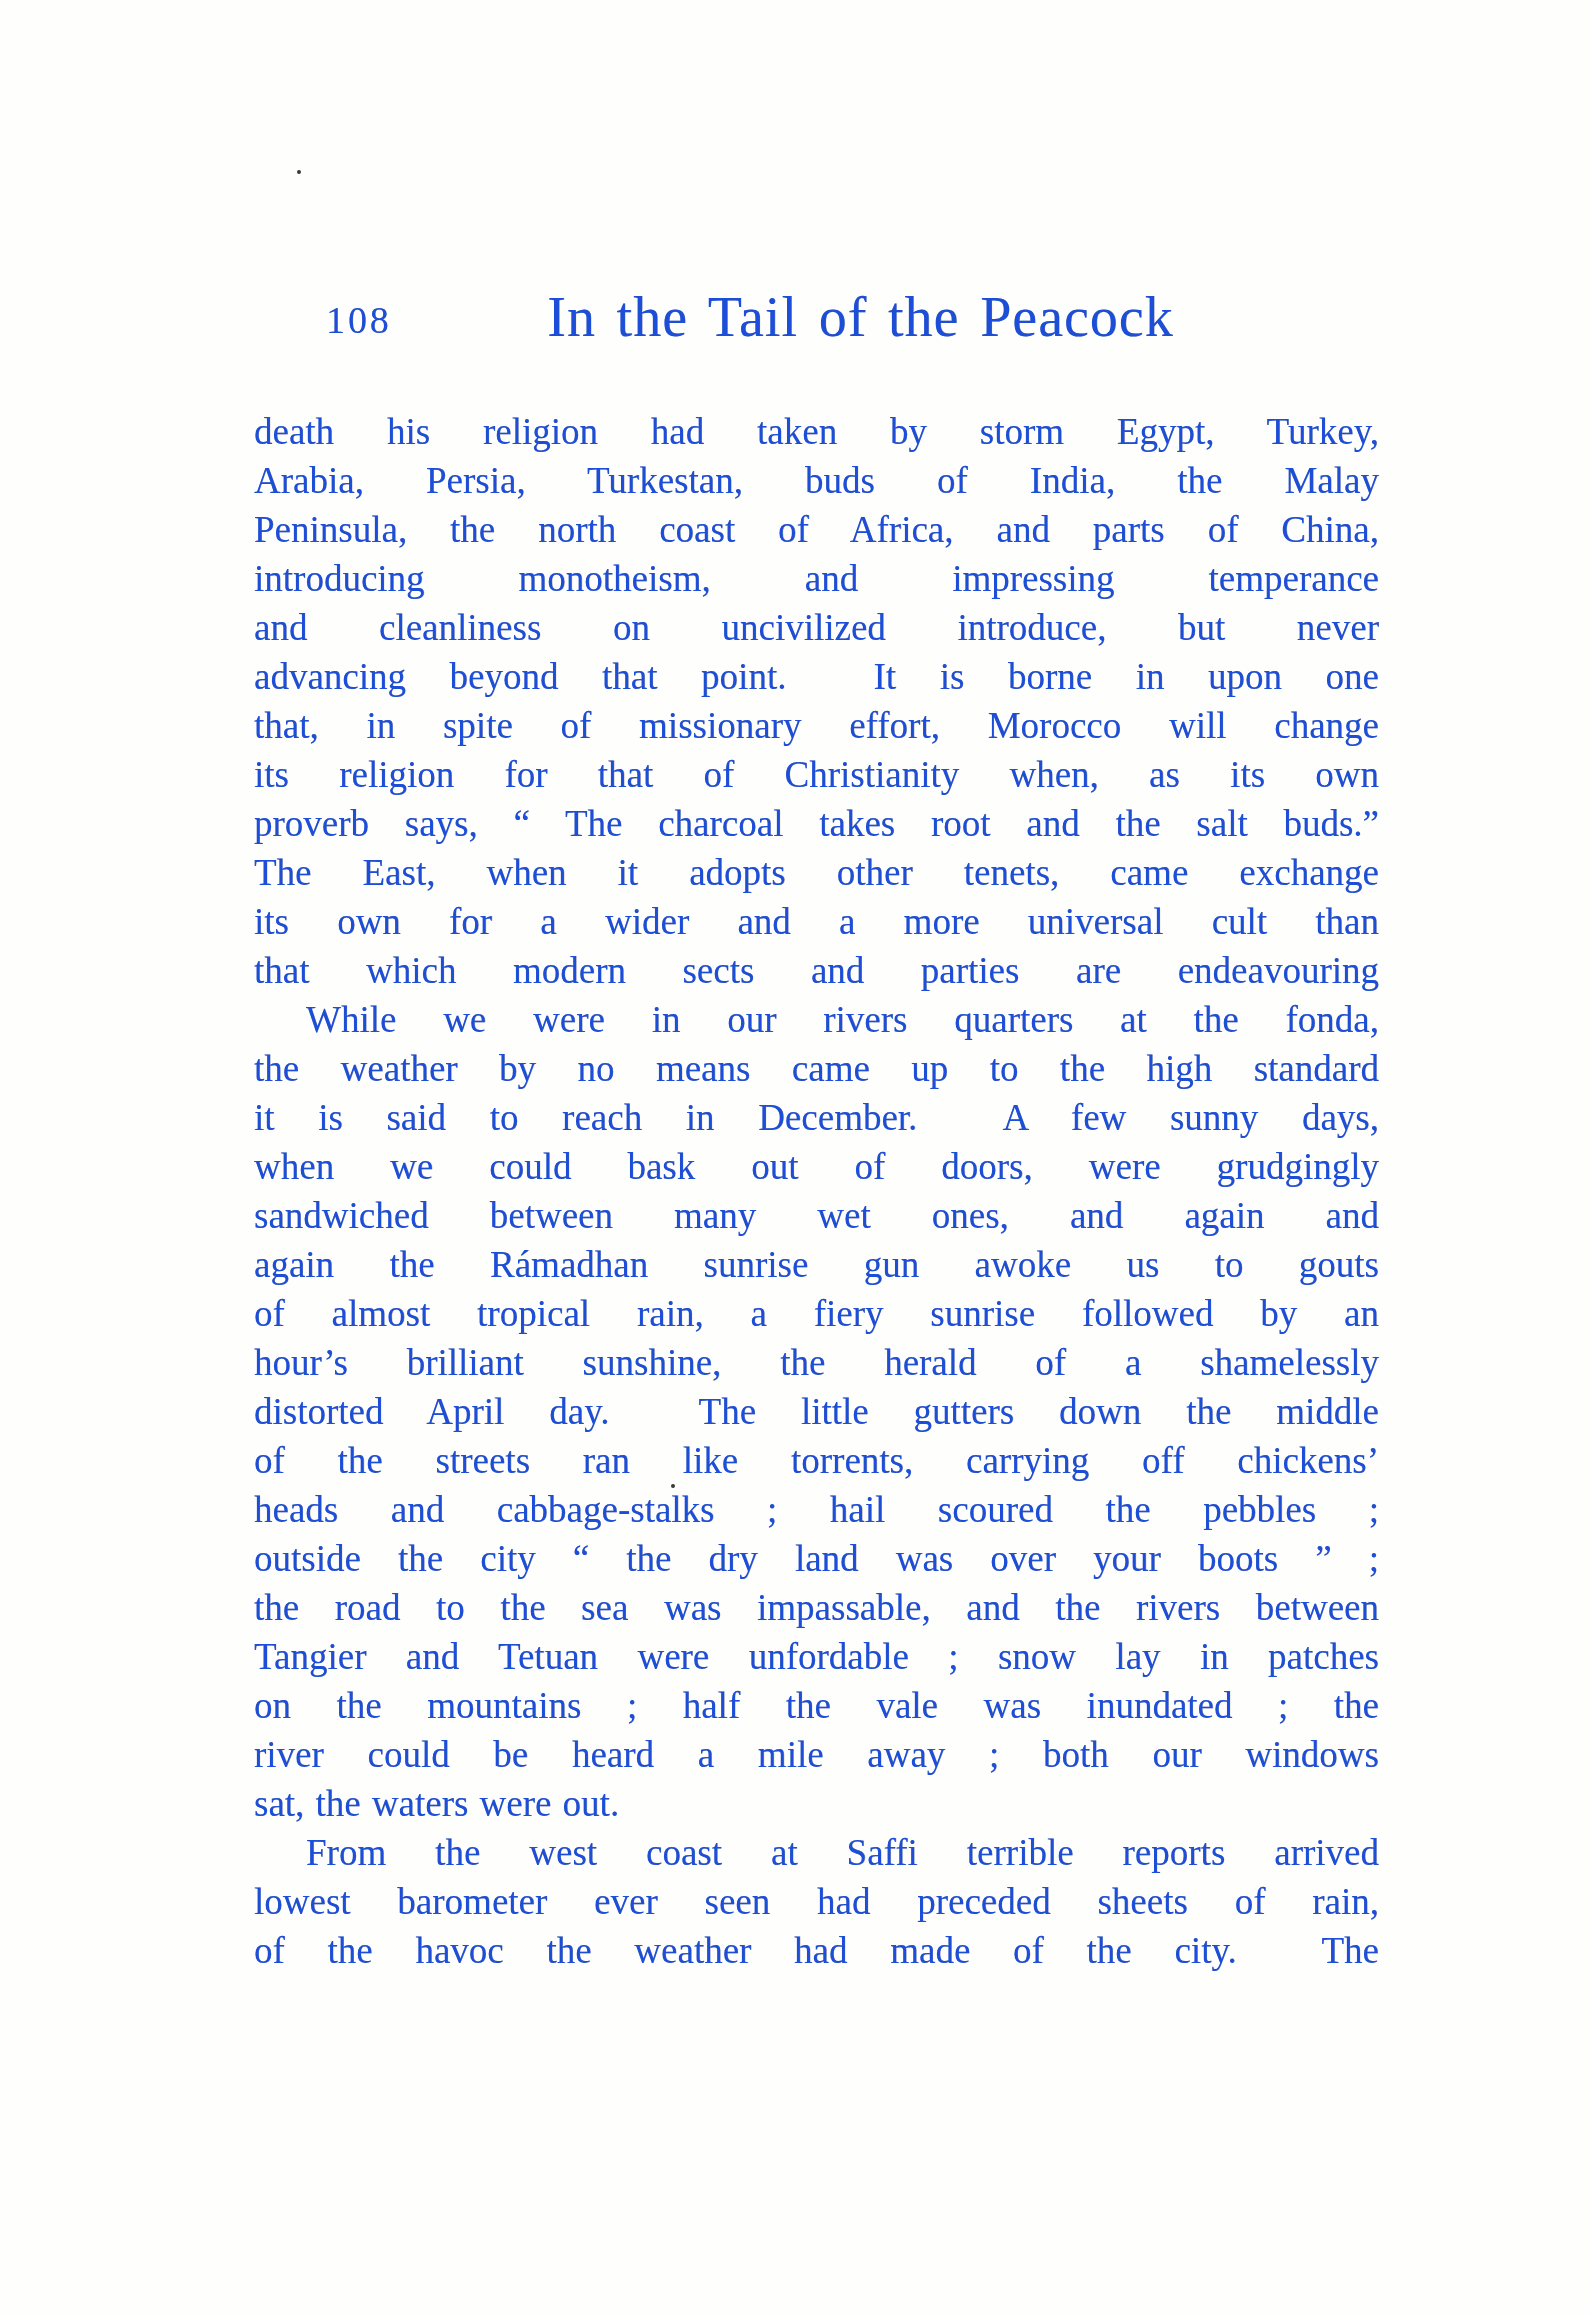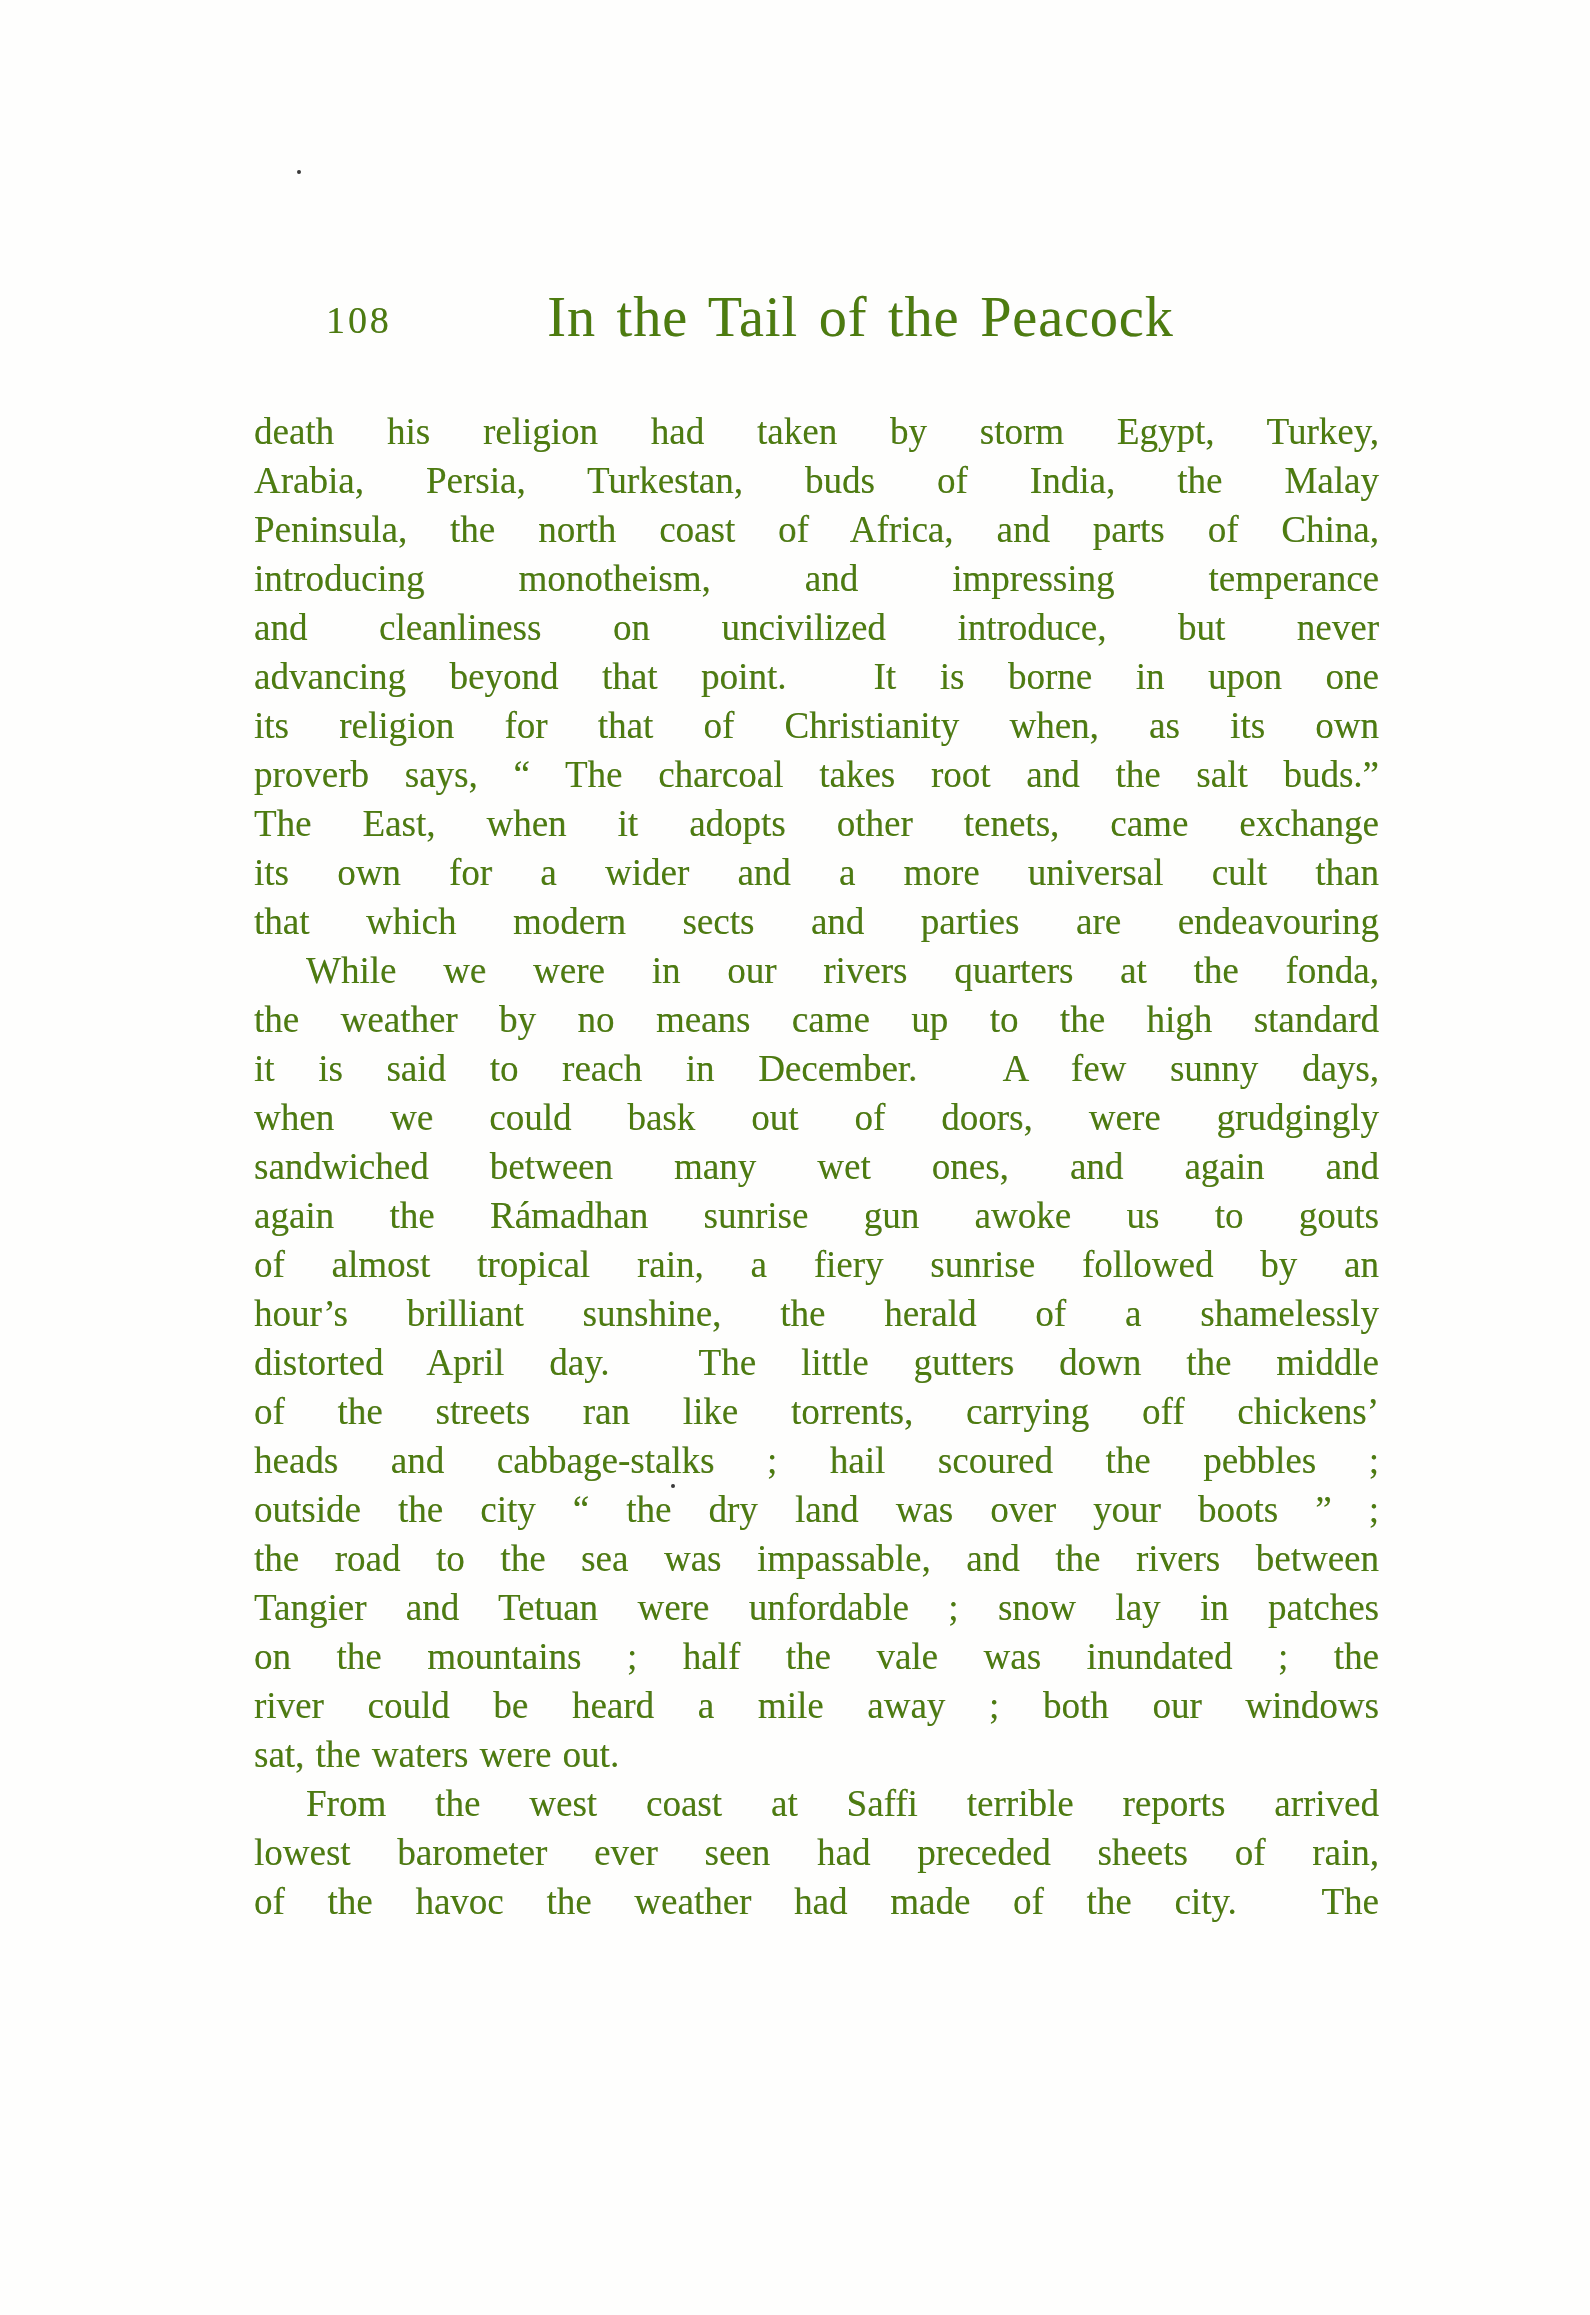--- a/index.html
+++ b/index.html
@@ -7,21 +7,21 @@
     padding: 0;
     background: #ffffff;
   }
   .page {
     position: relative;
     width: 1590px;
     height: 2315px;
     background: #fefefd;
     overflow: hidden;
     font-family: "Liberation Serif", "DejaVu Serif", serif;
-    color: #4d7c0f;
+    color: #1d4ed8;
   }
   .header {
     position: absolute;
     top: 285px;
     left: 254px;
     width: 1125px;
     height: 68px;
   }
   .page-number {
     position: absolute;
@@ -88,20 +88,21 @@
     <div class="title">In the Tail of the Peacock</div>
   </div>
 
   <div class="body-text" id="text-block">
       <div class="line">death his religion had taken by storm Egypt, Turkey,</div>
       <div class="line">Arabia, Persia, Turkestan, buds of India, the Malay</div>
       <div class="line">Peninsula, the north coast of Africa, and parts of China,</div>
       <div class="line">introducing monotheism, and impressing temperance</div>
       <div class="line">and cleanliness on uncivilized introduce, but never</div>
       <div class="line">advancing beyond that point.&nbsp; It is borne in upon one</div>
+      <div class="line">that, in spite of missionary effort, Morocco will change</div>
       <div class="line">its religion for that of Christianity when, as its own</div>
       <div class="line">proverb says, “ The charcoal takes root and the salt buds.”</div>
       <div class="line">The East, when it adopts other tenets, came exchange</div>
       <div class="line">its own for a wider and a more universal cult than</div>
       <div class="line">that which modern sects and parties are endeavouring</div>
       <div class="line indent">While we were in our rivers quarters at the fonda,</div>
       <div class="line">the weather by no means came up to the high standard</div>
       <div class="line">it is said to reach in December.&nbsp; A few sunny days,</div>
       <div class="line">when we could bask out of doors, were grudgingly</div>
       <div class="line">sandwiched between many wet ones, and again and</div>

